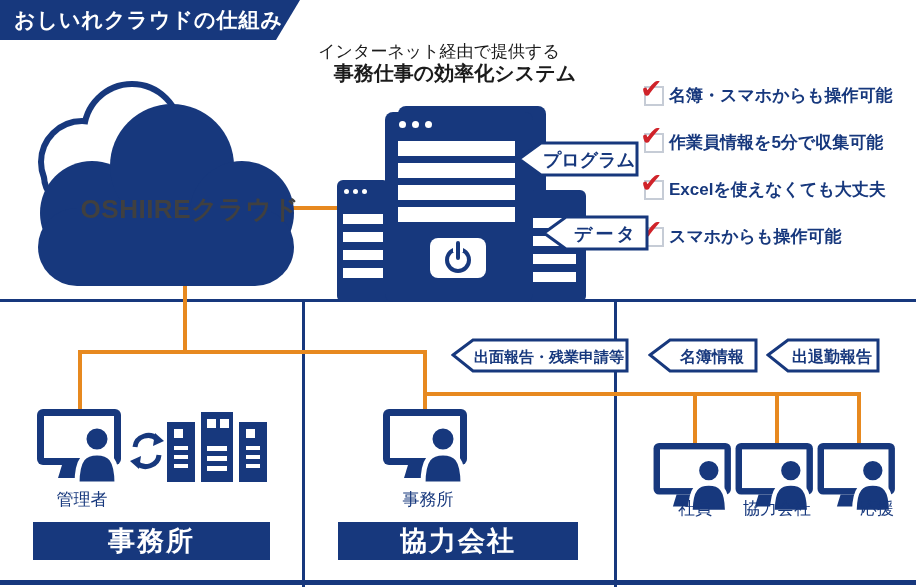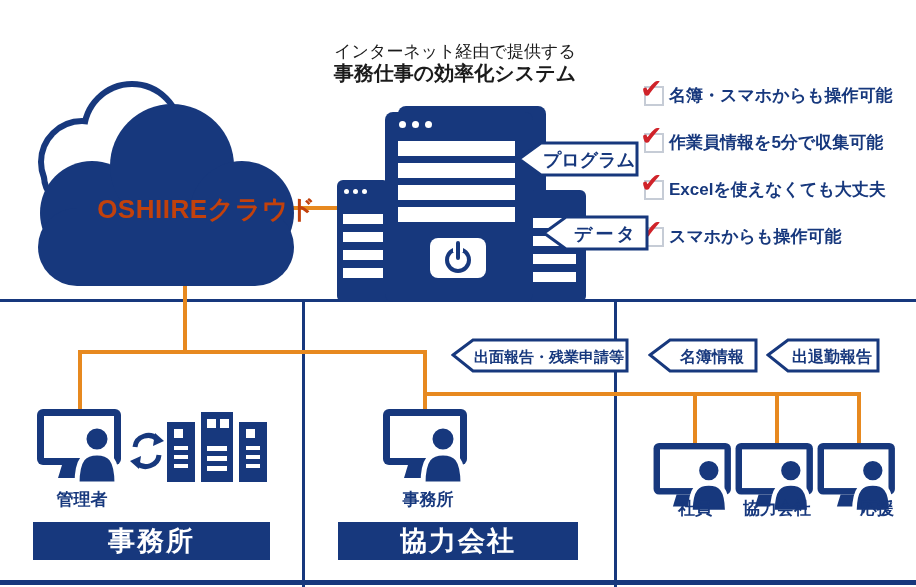--- a/index.html
+++ b/index.html
@@ -9,25 +9,25 @@
   }
   .abs{position:absolute;}
   
   #badge{
     left:0;top:2;width:286px;height:40px;background:#17387d;
     clip-path:polygon(0 0,100% 0,calc(100% - 24px) 100%,0 100%);
     color:#fff;font-weight:bold;font-size:21px;line-height:40px;
     padding-left:14px;letter-spacing:1px;z-index:5;
   }
   
-  #subtitle{left:255px;top:40px;width:400px;text-align:center;font-size:17px;color:#1b1b1b;z-index:2;}
+  #subtitle{left:239px;top:40px;width:400px;text-align:center;font-size:17px;color:#1b1b1b;z-index:2;}
   #title{left:255px;top:60px;width:400px;text-align:center;font-size:20px;font-weight:bold;color:#1b1b1b;z-index:2;}
   
   #cloud-svg{left:12px;top:80px;z-index:2;}
-  #cloud-label{left:76px;top:192px;width:240px;text-align:right;color:#c2410c;font-weight:bold;font-size:26px;letter-spacing:0.5px;z-index:3;}
+  #cloud-label{left:70px;top:192px;width:240px;text-align:center;color:#404040;font-weight:bold;font-size:26px;letter-spacing:0.5px;z-index:3;}
   
   .oline{background:#e7891f;z-index:1;}
   
   .nline{background:#17387d;z-index:0;}
   
   .server{background:#17387d;z-index:2;}
   .srv-bar{position:absolute;background:#fff;}
   .srv-dot{position:absolute;background:#fff;border-radius:50%;}
   #power-btn{position:absolute;background:#fff;border-radius:8px;}
   
@@ -35,28 +35,31 @@
   .callout polygon{fill:#fff;stroke:#17387d;stroke-width:3;}
   .callout text{fill:#17387d;font-weight:bold;text-anchor:middle;
     font-family:"Liberation Sans","DejaVu Sans",sans-serif;}
   
   .feat{height:22px;z-index:2;white-space:nowrap;}
   .feat .box{position:absolute;left:0;top:2px;width:16px;height:16px;background:#fff;border:2px solid #c6ccd6;}
   .feat .chk{position:absolute;left:-4px;top:-11px;color:#d0232a;font-size:27px;font-weight:bold;}
   .feat .txt{position:absolute;left:25px;top:0;font-size:17px;font-weight:bold;color:#17387d;}
   
   .icon{z-index:2;}
-  .icon-label{z-index:2;text-align:center;font-size:17px;font-weight:bold;color:#17387d;white-space:nowrap;}
+  .icon-label{z-index:2;text-align:center;font-size:17px;font-weight:normal;color:#17387d;white-space:nowrap;}
   .banner{z-index:2;background:#17387d;color:#fff;text-align:center;font-size:27px;font-weight:bold;line-height:38px;height:38px;letter-spacing:2px;}
 </style>
 </head>
 <body>
 
 <div id="stage">
 
+  <div id="badge" class="abs">
+    <span>おしいれクラウドの仕組み</span>
+  </div>
 
   <div id="subtitle" class="abs">インターネット経由で提供する</div>
   <div id="title" class="abs">事務仕事の効率化システム</div>
 
   <div class="abs nline" style="left:0;top:299px;width:916px;height:3px;"></div>
   <div class="abs nline" style="left:302px;top:299px;width:3px;height:288px;"></div>
   <div class="abs nline" style="left:614px;top:299px;width:3px;height:288px;"></div>
   <div class="abs nline" style="left:0;top:580px;width:916px;height:5px;"></div>
 
   <div class="abs oline" style="left:285px;top:206px;width:62px;height:4px;"></div>

